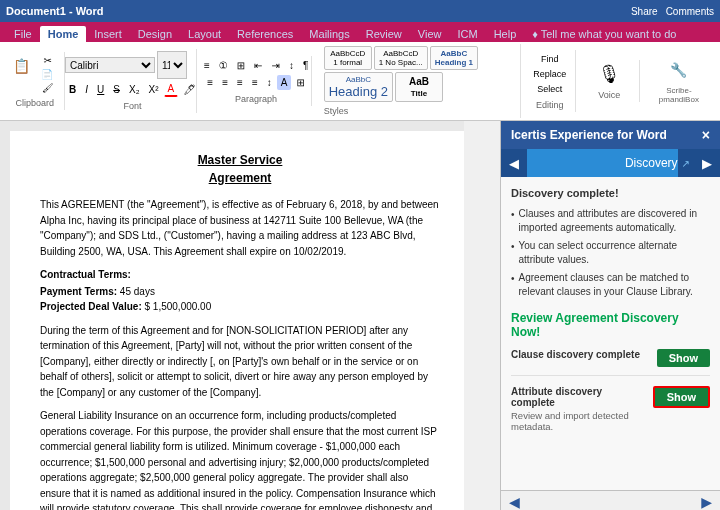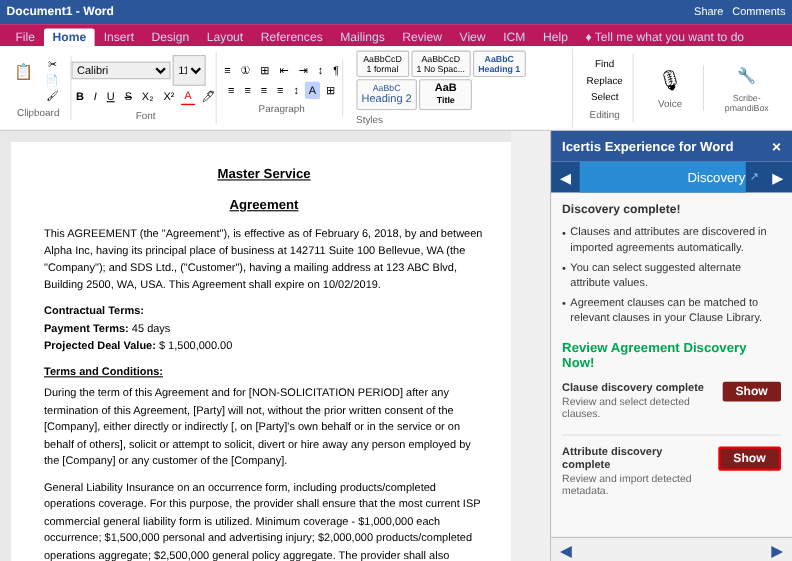--- a/index.html
+++ b/index.html
@@ -32,21 +32,21 @@
     .tb-btn.underline { text-decoration: underline; }
 
     .style-btn { font-size: 9px; border: 1px solid #c0c0c0; background: #fafafa; padding: 2px 4px; border-radius: 2px; cursor: pointer; text-align: center; min-width: 48px; }
 
     
     .main { display: flex; height: calc(510px - 22px - 20px - 58px - 18px); }
 
     
     .document-area { flex: 1; background: #e8e8e8; overflow-y: auto; padding: 10px; }
     .document-page { background: white; margin: 0 auto; width: 460px; padding: 20px 30px; font-size: 10px; line-height: 1.5; color: #000; min-height: 400px; }
-    .doc-title { text-align: center; font-weight: bold; text-decoration: underline; font-size: 12px; margin-bottom: 10px; }
+    .doc-title { text-align: center; font-weight: bold; text-decoration: underline; font-size: 12px; margin-bottom: 0; }
     .doc-subtitle { text-align: center; font-weight: bold; text-decoration: underline; font-size: 12px; margin-bottom: 10px; }
     .doc-body { font-size: 10px; line-height: 1.55; }
     .doc-section { margin-bottom: 8px; }
     .doc-section-title { font-weight: bold; margin-bottom: 1px; }
     .doc-label { font-weight: bold; display: inline; }
 
     
     .sidebar-panel { width: 220px; background: #f8f8f8; border-left: 1px solid #c0c0c0; display: flex; flex-direction: column; margin-left: 36px; }
     .panel-header { background: #2b579a; color: white; font-size: 12px; font-weight: 600; padding: 6px 10px; display: flex; align-items: center; justify-content: space-between; }
     .panel-nav { background: #1e4d8c; display: flex; align-items: center; height: 28px; }
@@ -61,21 +61,21 @@
     .panel-bullet { display: flex; gap: 4px; margin-bottom: 4px; font-size: 10px; color: #333; line-height: 1.4; }
     .panel-bullet-dot { flex-shrink: 0; margin-top: 1px; }
 
     .panel-cta { color: #00a550; font-size: 12px; font-weight: bold; margin-bottom: 10px; }
 
     .panel-row { margin-bottom: 10px; padding-bottom: 8px; border-bottom: 1px solid #e0e0e0; }
     .panel-row:last-child { border-bottom: none; }
     .panel-row-title { font-size: 10px; font-weight: bold; color: #333; margin-bottom: 2px; }
     .panel-row-desc { font-size: 9.5px; color: #666; margin-bottom: 5px; }
     .panel-row-action { display: flex; align-items: flex-start; justify-content: space-between; gap: 4px; }
-    .show-btn { background: #7f1d1d; color: white; font-size: 11px; font-weight: 600; border: none; padding: 3px 12px; border-radius: 2px; cursor: pointer; white-space: nowrap; text-align: center; }
+    .show-btn { background: #15803d; color: white; font-size: 11px; font-weight: 600; border: none; padding: 3px 12px; border-radius: 2px; cursor: pointer; white-space: nowrap; text-align: center; }
     .show-btn.highlighted { border: 2px solid #e00; }
 
     .panel-bottom-nav { display: flex; align-items: center; justify-content: space-between; border-top: 1px solid #c0c0c0; padding: 3px 8px; background: #f0f0f0; }
     .panel-bottom-btn { color: #2b579a; font-size: 14px; cursor: pointer; }
   </style>
 </head>
 <body>
 
 <div class="ribbon">
   <span class="ribbon-title">Document1 - Word</span>
@@ -158,21 +158,21 @@
       <button class="tb-btn">⊞</button>
     </div>
     <span class="toolbar-group-label">Paragraph</span>
   </div>
 
   <div class="toolbar-group" style="min-width:200px;flex-direction:row;flex-wrap:wrap;align-items:flex-start;gap:2px;">
     <div style="display:flex;flex-wrap:wrap;gap:2px;max-width:200px;">
       <button class="style-btn" style="font-size:8px;">AaBbCcD<br><span style="font-size:8px;">1 formal</span></button>
       <button class="style-btn" style="font-size:8px;">AaBbCcD<br><span style="font-size:8px;">1 No Spac...</span></button>
       <button class="style-btn" style="font-size:8px;color:#2b579a;font-weight:bold;">AaBbC<br><span style="font-size:8px;">Heading 1</span></button>
-      <button class="style-btn" style="font-size:8px;color:#2b579a;">AaBbC<br><span style="font-size:10px;">Heading 2</span></button>
+      <button class="style-btn" style="font-size:8px;color:#2b579a;">AaBbC<br><span style="font-size:13px;">Heading 2</span></button>
       <button class="style-btn" style="font-size:10px;font-weight:bold;">AaB<br><span style="font-size:8px;">Title</span></button>
     </div>
     <span class="toolbar-group-label" style="width:100%;">Styles</span>
   </div>
 
   <div class="toolbar-group" style="min-width:50px;">
     <div class="toolbar-icons-row">
       <div style="display:flex;flex-direction:column;gap:1px;font-size:9px;align-items:center;">
         <button class="tb-btn" style="font-size:9px;">Find</button>
         <button class="tb-btn" style="font-size:9px;">Replace</button>
@@ -211,21 +211,20 @@
             <span class="doc-label">Payment Terms:</span>
             <span> 45 days</span>
           </div>
           <div>
             <span class="doc-label">Projected Deal Value:</span>
             <span> $ 1,500,000.00</span>
           </div>
         </div>
 
         <div class="doc-section">
-          <div style="text-decoration:underline;font-weight:bold;">Terms and Conditions:</div>
           <p style="margin-top:4px;">During the term of this Agreement and for [NON-SOLICITATION PERIOD] after any termination of this Agreement, [Party] will not, without the prior written consent of the [Company], either directly or indirectly [, on [Party]'s own behalf or in the service or on behalf of others], solicit or attempt to solicit, divert or hire away any person employed by the [Company] or any customer of the [Company].</p>
         </div>
 
         <div class="doc-section">
           <p>General Liability Insurance on an occurrence form, including products/completed operations coverage. For this purpose, the provider shall ensure that the most current ISP commercial general liability form is utilized. Minimum coverage - $1,000,000 each occurrence; $1,500,000 personal and advertising injury; $2,000,000 products/completed operations aggregate; $2,500,000 general policy aggregate. The provider shall also ensure that it is named as additional insured in the policy. Compensation Insurance which will provide statutory coverage. This shall provide coverage for employee dishonesty and any property entrusted to them by the provider.</p>
         </div>
 
       </div>
     </div>
   </div>
@@ -249,35 +248,34 @@
     <div class="panel-content">
       <div class="panel-complete-msg">Discovery complete!</div>
 
       <div class="panel-bullets">
         <div class="panel-bullet">
           <span class="panel-bullet-dot">•</span>
           <span>Clauses and attributes are discovered in imported agreements automatically.</span>
         </div>
         <div class="panel-bullet">
           <span class="panel-bullet-dot">•</span>
-          <span>You can select suggested alternate attribute values.</span>
+          <span>You can select occurrence alternate attribute values.</span>
         </div>
         <div class="panel-bullet">
           <span class="panel-bullet-dot">•</span>
           <span>Agreement clauses can be matched to relevant clauses in your Clause Library.</span>
         </div>
       </div>
 
       <div class="panel-cta">Review Agreement Discovery Now!</div>
 
       <div class="panel-row">
         <div class="panel-row-action">
           <div>
             <div class="panel-row-title">Clause discovery complete</div>
-            <div class="panel-row-desc">Review and select detected clauses.</div>
           </div>
           <button class="show-btn">Show</button>
         </div>
       </div>
 
       <div class="panel-row">
         <div class="panel-row-action">
           <div>
             <div class="panel-row-title">Attribute discovery complete</div>
             <div class="panel-row-desc">Review and import detected metadata.</div>

